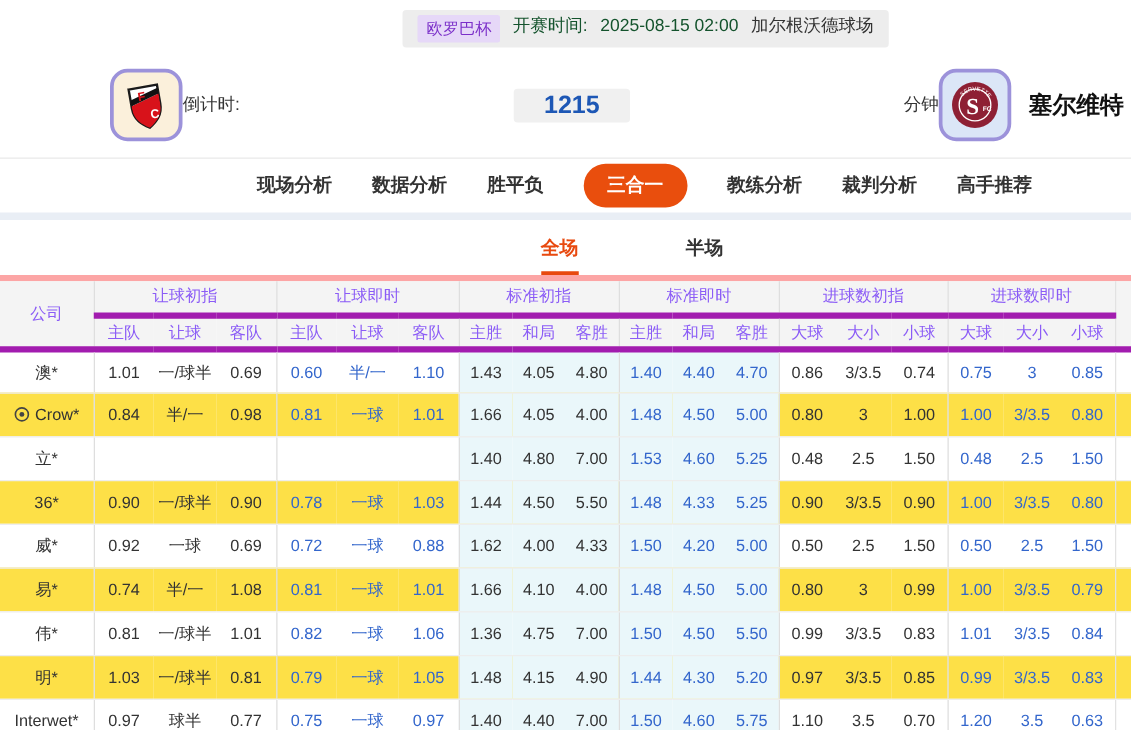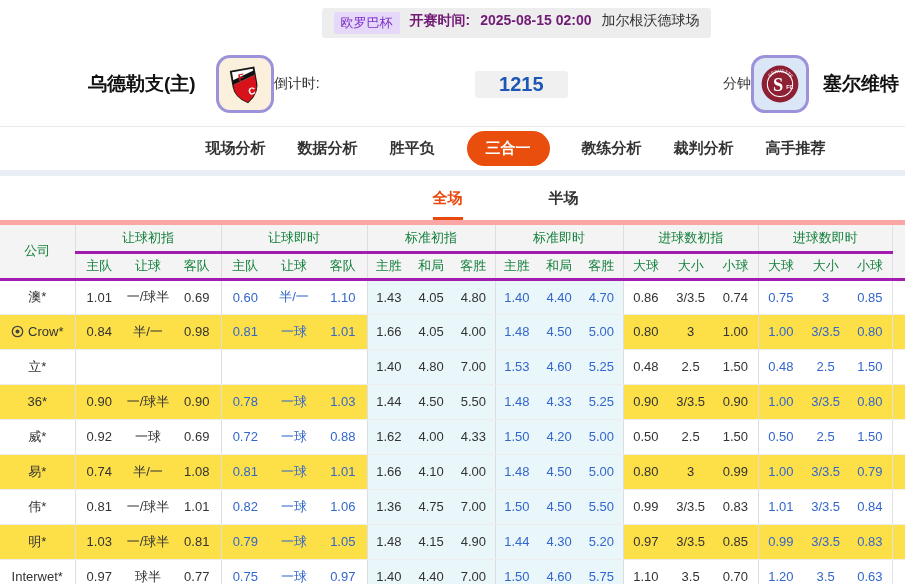--- a/index.html
+++ b/index.html
@@ -5,21 +5,21 @@
   * { box-sizing: border-box; margin: 0; padding: 0; }
   body {
     width: 905px; height: 584px; overflow: hidden;
     font-family: "Liberation Sans", "DejaVu Sans", sans-serif;
     background: #fff; color: #333;
   }
   
   .topbar { display:flex; justify-content:center; padding:8px 0 4px; padding-left:128px; }
   .info-pill { display:flex; align-items:flex-start; gap:10px; background:#ededed; border-radius:3px; padding:4px 12px; font-size:14px; }
   .league-badge { background:#e6d8f8; color:#7b2fc9; padding:2px 7px; font-size:13px; border-radius:2px; }
-  .kickoff-label, .kickoff-time { font-weight:bold; color:#701a75; }
+  .kickoff-label, .kickoff-time { font-weight:normal; color:#14532d; }
   .venue { color:#333; }
   
   .teams-row { display:flex; align-items:center; height:84px; }
   .team-left  { display:flex; align-items:center; gap:20px; margin-left:88px; }
   .team-right { display:flex; align-items:center; gap:14px; margin-right:6px; }
   .team-name { font-size:19px; font-weight:bold; color:#111; white-space:nowrap; }
   .team-logo { width:58px; height:58px; border:3px solid #9c92da; border-radius:14px;
                display:flex; align-items:center; justify-content:center; }
   .logo-home { background:#fbf0db; }
   .logo-away { background:#dbe6f7; }
@@ -31,21 +31,21 @@
   .nav-tab { cursor:pointer; white-space:nowrap; }
   .nav-tab.active { background:#e94e0d; color:#fff; border-radius:18px; padding:8px 19px; }
   .section-divider { height:6px; background:#e9eef5; }
   
   .subtabs-row { display:flex; justify-content:center; gap:86px; padding-left:106px;
                  border-bottom:5px solid #fca5a5; font-size:15px; font-weight:bold; padding-top:13px; }
   .subtab { padding-bottom:9px; color:#333; cursor:pointer; }
   .subtab.active { color:#e8490f; border-bottom:3px solid #e8490f; }
   
   table { width:905px; border-collapse:collapse; table-layout:fixed; font-size:13px; }
-  thead th { background:#f4f4f4; color:#15803d; font-weight:normal; height:27px; border-bottom:3px solid #a21caf; }
+  thead th { background:#f4f4f4; color:#8b5cf6; font-weight:normal; height:27px; border-bottom:5px solid #a21caf; }
   th.group-th, th.gleft, td.gleft { border-left:1px solid #dedede; }
   th.spacer, td.spacer { border-left:1px solid #e2e2e2; }
   tbody td { height:35px; text-align:center; border-bottom:1px solid #ededed; color:#333; }
   tbody tr.alt { background:#fde047; }
   td.cyan { background:#eaf7fa; }
   td.blue { color:#3366cc; }
   .company-cell { display:flex; align-items:center; justify-content:center; gap:4px; }
   .company-cell svg { flex:0 0 auto; }
 </style>
 </head>
@@ -55,21 +55,20 @@
   <div class="info-pill">
     <span class="league-badge">欧罗巴杯</span>
     <span class="kickoff-label">开赛时间:</span>
     <span class="kickoff-time">2025-08-15 02:00</span>
     <span class="venue">加尔根沃德球场</span>
   </div>
 </div>
 
 <div class="teams-row">
   <div class="team-left">
-    <span class="team-name">乌德勒支(主)</span>
     <span class="team-logo logo-home">
       <svg width="46" height="46" viewBox="0 0 60 60">
         <defs>
             <clipPath id="shieldClip">
               <path d="M15 11 h30 v20 c0 12 -7 18 -15 23 c-8 -5 -15 -11 -15 -23 Z"></path>
             </clipPath>
           </defs>
         <g transform="rotate(-10 30 32)">
           <path d="M15 11 h30 v20 c0 12 -7 18 -15 23 c-8 -5 -15 -11 -15 -23 Z" fill="#fff" stroke="#1a1a1a" stroke-width="2.5"></path>
           <g clip-path="url(#shieldClip)">

